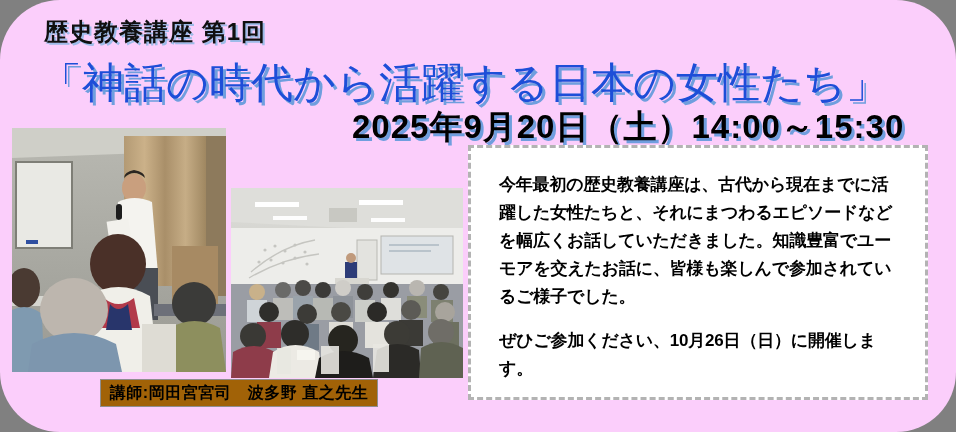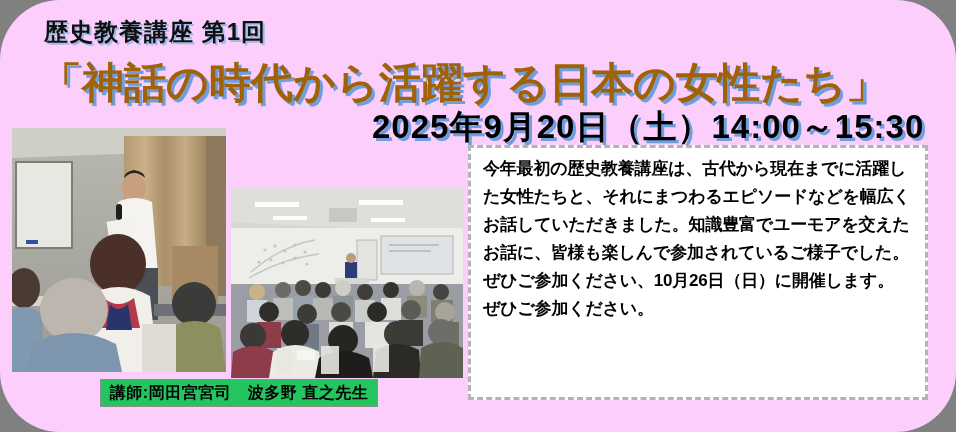--- a/index.html
+++ b/index.html
@@ -40,54 +40,53 @@
     font-weight: 700;
     letter-spacing: 1px;
     color: #101010;
     text-shadow: 2px 2px 0 #9dbbe8;
     white-space: nowrap;
   }
   .main-title {
     position: absolute;
     left: 40px; top: 55px;
     font-size: 42px;
-    font-weight: 700;
+    font-weight: 400;
     letter-spacing: 0px;
-    color: #a16207;
+    color: #1d4ed8;
     text-shadow: 3px 3px 0 #6f9ede;
     white-space: nowrap;
   }
   .date-line {
     position: absolute;
     left: 352px; top: 105px;
     font-size: 33px;
     font-weight: 700;
     letter-spacing: 1px;
     color: #000000;
     text-shadow: 3px 3px 0 #6f9ede;
     white-space: nowrap;
-    margin-left: 20px;
   }
 
   
   .photo {
     position: absolute;
     overflow: hidden;
     background: #8a8d86;
   }
   .photo-lecturer { left: 12px; top: 128px; width: 214px; height: 244px; }
   .photo-audience { left: 231px; top: 188px; width: 232px; height: 190px; }
   .photo svg { display: block; width: 100%; height: 100%; }
 
   
   .caption-box {
     position: absolute;
     left: 100px; top: 379px;
     width: 278px; height: 28px;
-    background: #22c55e;
+    background: #a16207;
     border: 1px solid #8e8e8e;
     display: flex;
     align-items: center;
     justify-content: center;
     box-sizing: border-box;
   }
   .caption-box span {
     font-size: 16px;
     font-weight: 700;
     color: #000;
@@ -99,21 +98,21 @@
   .text-panel {
     position: absolute;
     left: 468px; top: 145px;
     width: 460px; height: 255px;
     background: #ffffff;
     border: 3px dashed #b3b3b3;
     box-sizing: border-box;
     padding: 7px 10px 0 12px;
   }
   .text-panel p {
-    margin: 0;
+    margin: 16px;
     font-size: 17px;
     font-weight: 700;
     line-height: 28px;
     color: #000000;
     letter-spacing: -0.2px;
     white-space: pre-wrap;
     word-break: break-all;
   }
 </style>
 </head>
@@ -288,17 +287,16 @@
       </svg>
     </div>
 
     <div class="caption-box">
       <span>講師:岡田宮宮司　波多野 直之先生</span>
     </div>
 
     <div class="text-panel">
       <p>今年最初の歴史教養講座は、古代から現在までに活躍した女性たちと、それにまつわるエピソードなどを幅広くお話していただきました。知識豊富でユーモアを交えたお話に、皆様も楽しんで参加されているご様子でした。</p>
       <p>ぜひご参加ください、10月26日（日）に開催します。</p>
-      <p>ぜひご参加ください。</p>
     </div>
 
   </div>
 </div>
 
 </body></html>

